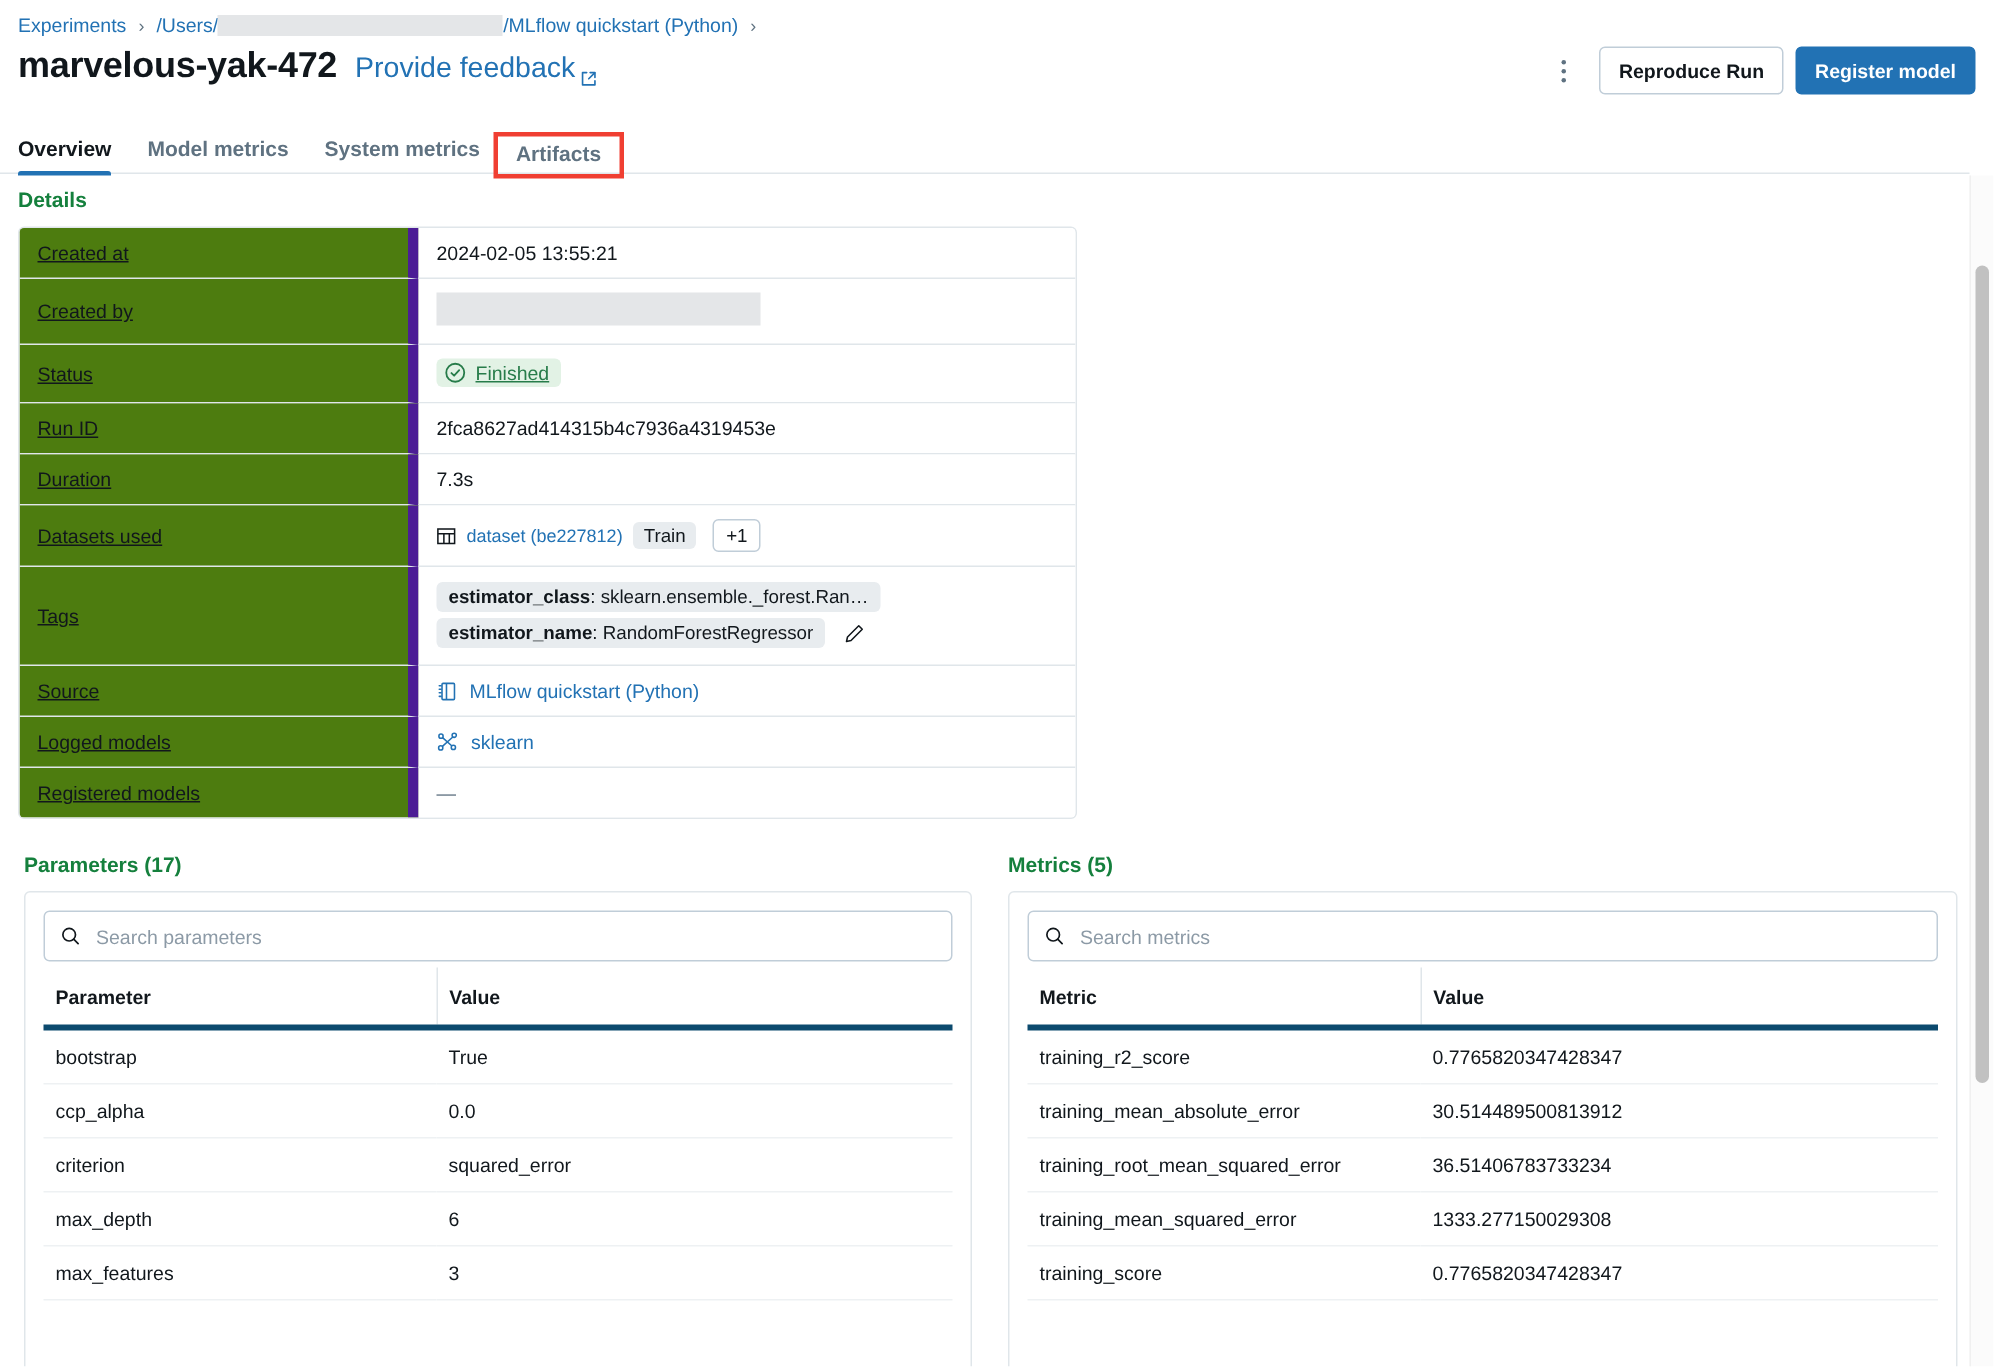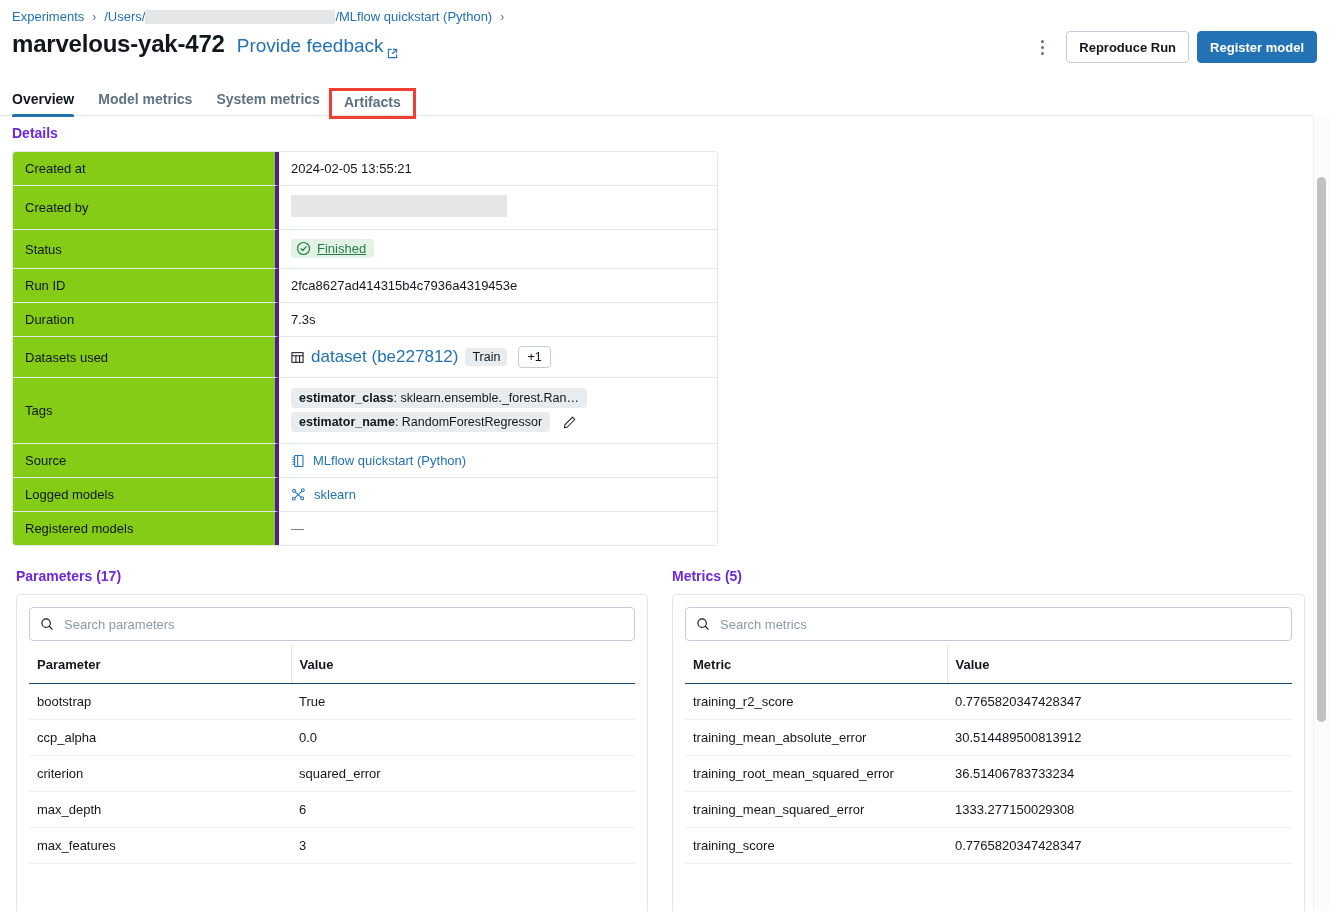--- a/index.html
+++ b/index.html
@@ -102,63 +102,64 @@
   }
 
   
   .content {
     position: absolute; left: 0; top: 117px;
     width: 1313px; height: 794px;
     overflow: hidden;
   }
 
   .section-heading {
-    font-size: 14px; font-weight: bold; color: #6d28d9;
+    font-size: 14px; font-weight: bold; color: #15803d;
     margin: 0 0 10px 12px;
   }
 
   
   .details-wrap { padding: 8px 0 0 12px; }
   .details-table {
     width: 706px;
     border: 1px solid #e0e6ea;
     border-radius: 4px;
     border-collapse: separate;
     border-spacing: 0;
     overflow: hidden;
     table-layout: fixed;
   }
   .details-table tr > * { border-bottom: 1px solid #e0e6ea; }
   .details-table tr:last-child > * { border-bottom: none; }
   .dt-label {
     width: 266px;
-    background: #84cc16;
+    background: #4d7c0f;
     font-size: 13px; color: #11171c;
     padding: 9px 12px;
     vertical-align: middle;
-    border-right: 4px solid #4c1d95;
+    border-right: 7px solid #4c1d95;
+    text-decoration: underline;
   }
   .dt-value {
     font-size: 13px; color: #11171c;
     padding: 9px 12px;
     vertical-align: middle;
     background: #ffffff;
   }
   .redact-block { display: inline-block; width: 216px; height: 22px; background: #e4e6e8; }
 
   .status-badge {
     display: inline-flex; gap: 6px;
     background: #e2f2e5; color: #277c4a;
     padding: 2px 8px 2px 5px; border-radius: 4px;
     font-size: 13px;
     text-decoration: underline;
   }
 
   .dataset-row { display: flex; align-items: center; gap: 7px; }
-  .dataset-link { color: #2272b4; cursor: pointer; font-size: 17px; }
+  .dataset-link { color: #2272b4; cursor: pointer; font-size: 12px; }
   .chip-gray {
     background: #e8ecef; color: #11171c;
     border-radius: 4px; padding: 2px 7px; font-size: 12.5px;
   }
   .chip-outline {
     background: #ffffff; color: #11171c;
     border: 1px solid #c0cdd8; border-radius: 4px;
     padding: 3px 8px; font-size: 12.5px; cursor: pointer;
     margin-left: 4px;
   }
@@ -214,21 +215,21 @@
     font-size: 13px; font-family: "Liberation Sans", sans-serif;
     color: #11171c; background: transparent;
     margin-left: 8px;
   }
   .search-input::placeholder { color: #8c9aa6; }
 
   .data-table { width: 100%; border-collapse: collapse; table-layout: fixed; }
   .data-table th {
     text-align: left; font-size: 13px; font-weight: bold;
     color: #11171c; padding: 12px 8px 11px 8px;
-    border-bottom: 1px solid #0c4a6e;
+    border-bottom: 4px solid #0c4a6e;
   }
   .data-table th.col2 { border-left: 1px solid #e0e6ea; }
   .data-table td {
     font-size: 13px; color: #11171c;
     padding: 10px 8px;
     border-bottom: 1px solid #eef1f3;
     white-space: nowrap; overflow: hidden; text-overflow: ellipsis;
   }
   .metric-name { color: #2272b4; cursor: pointer; }
 

